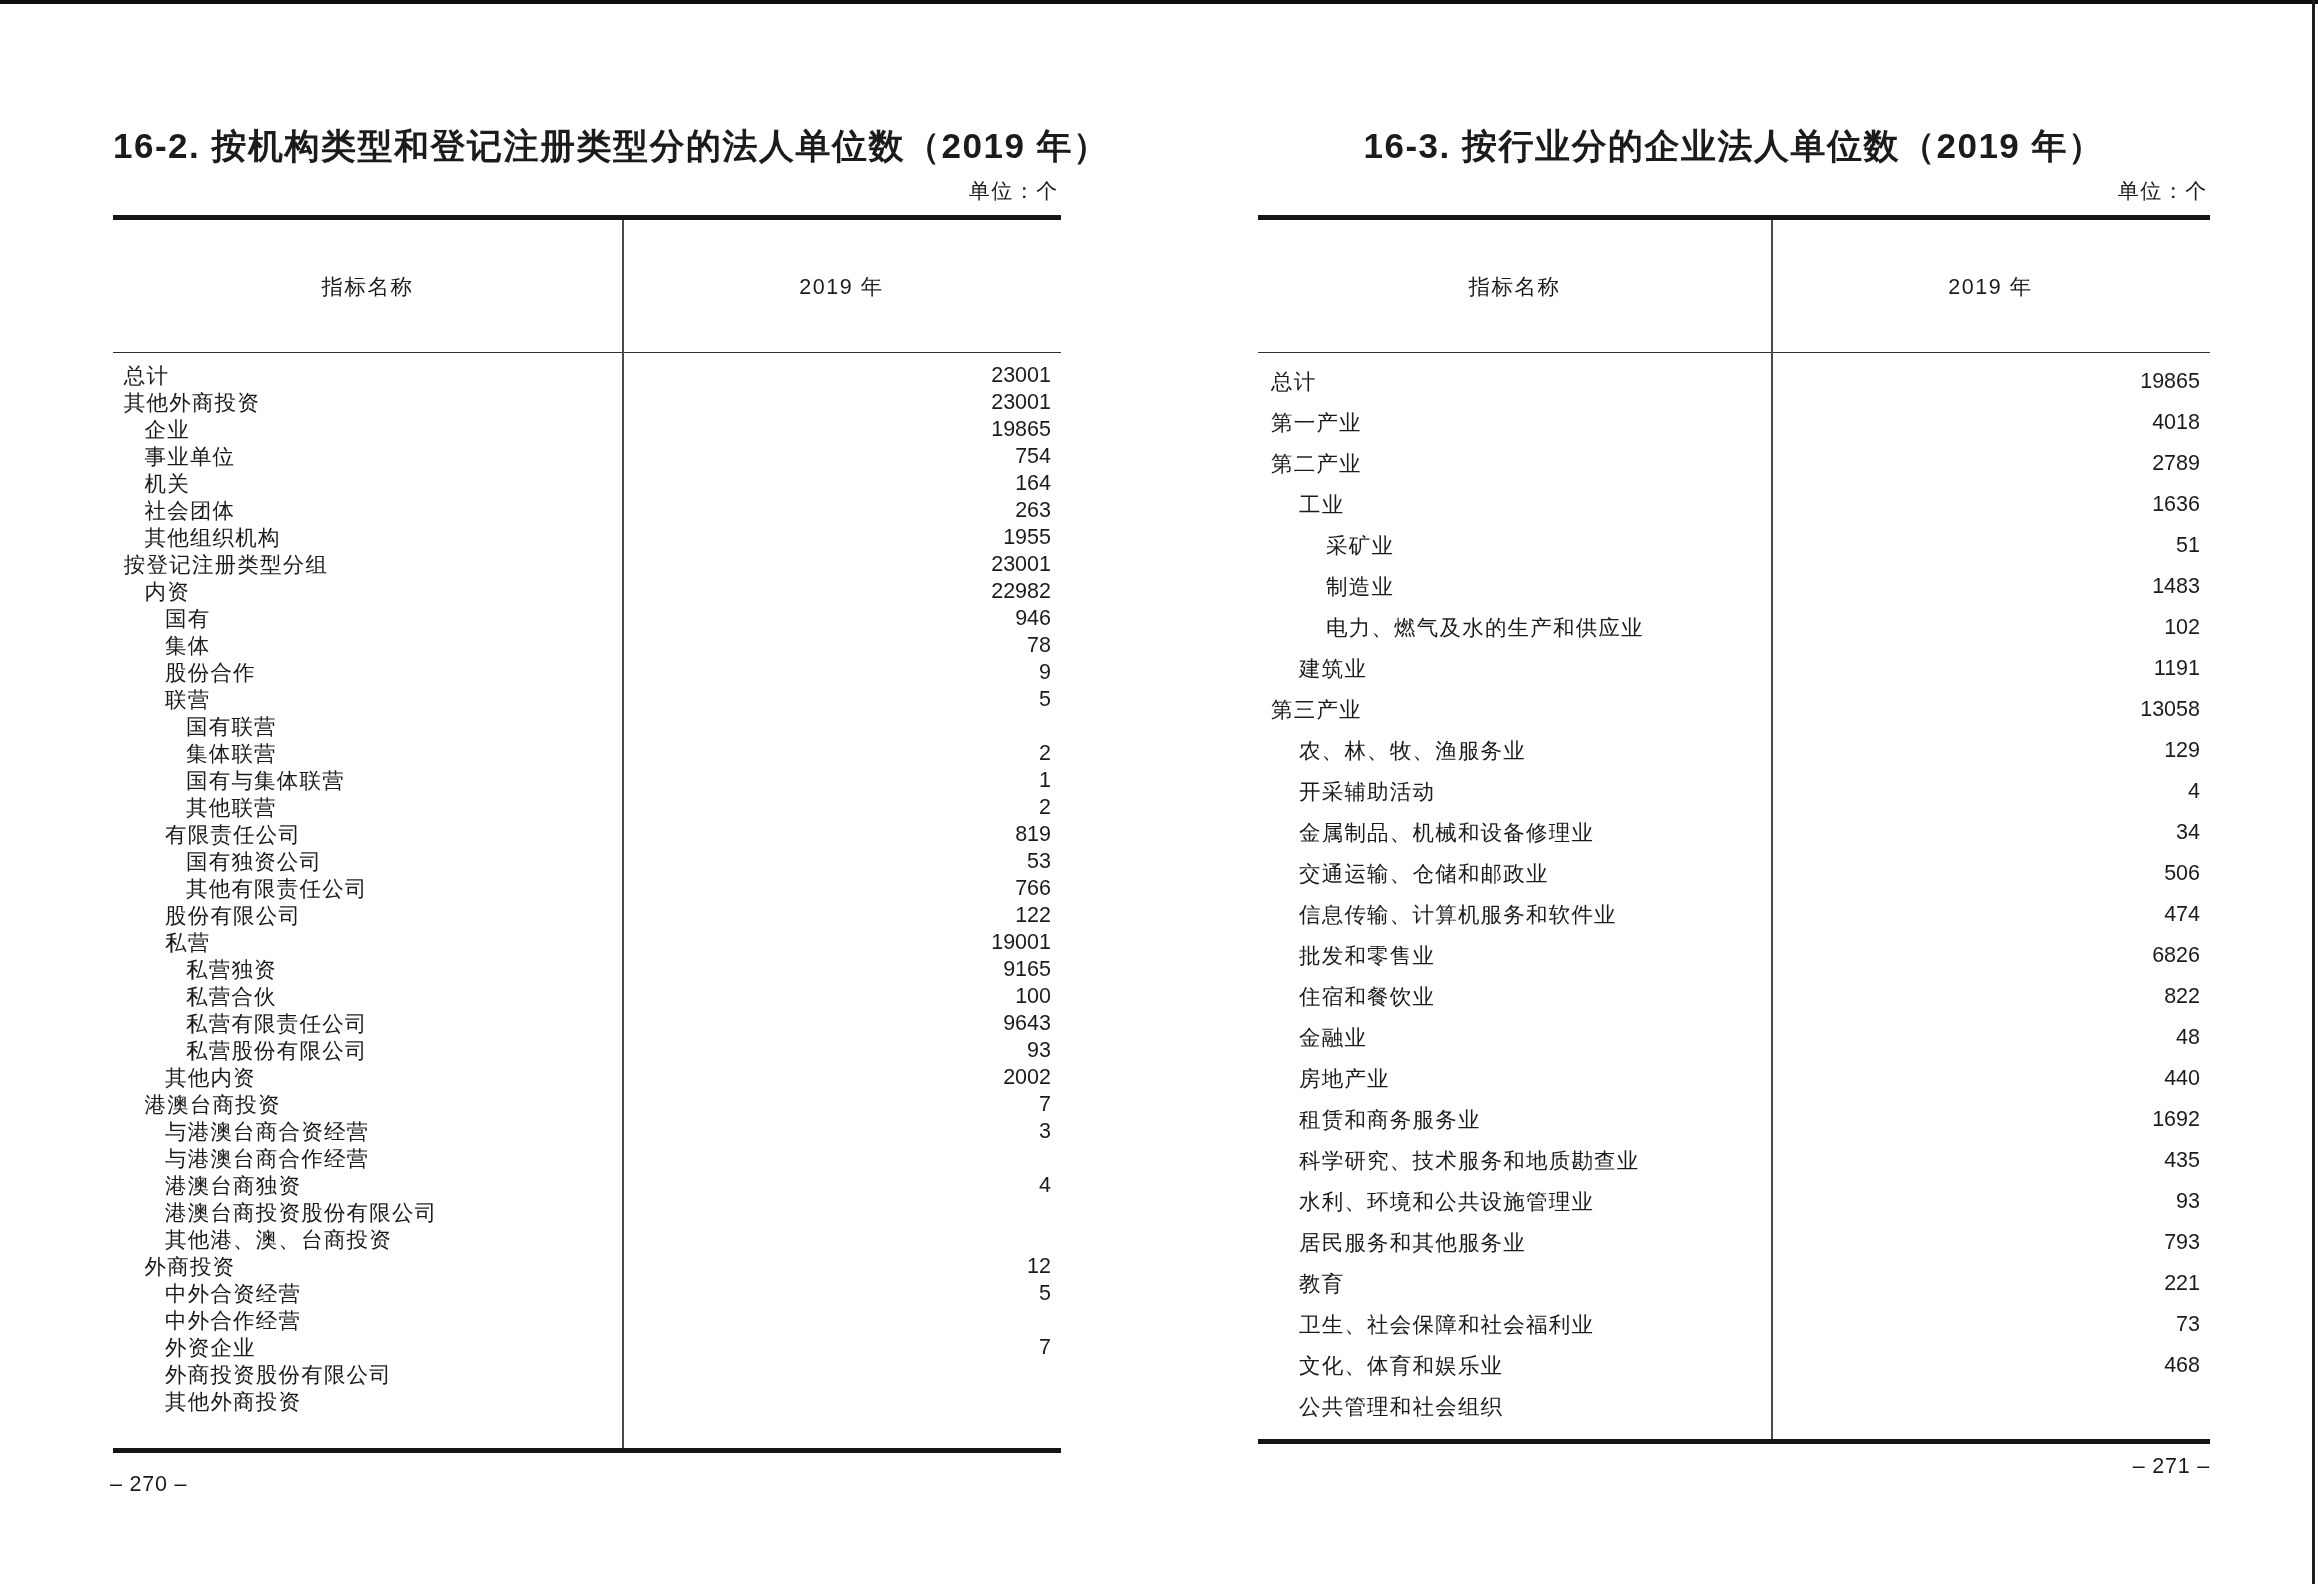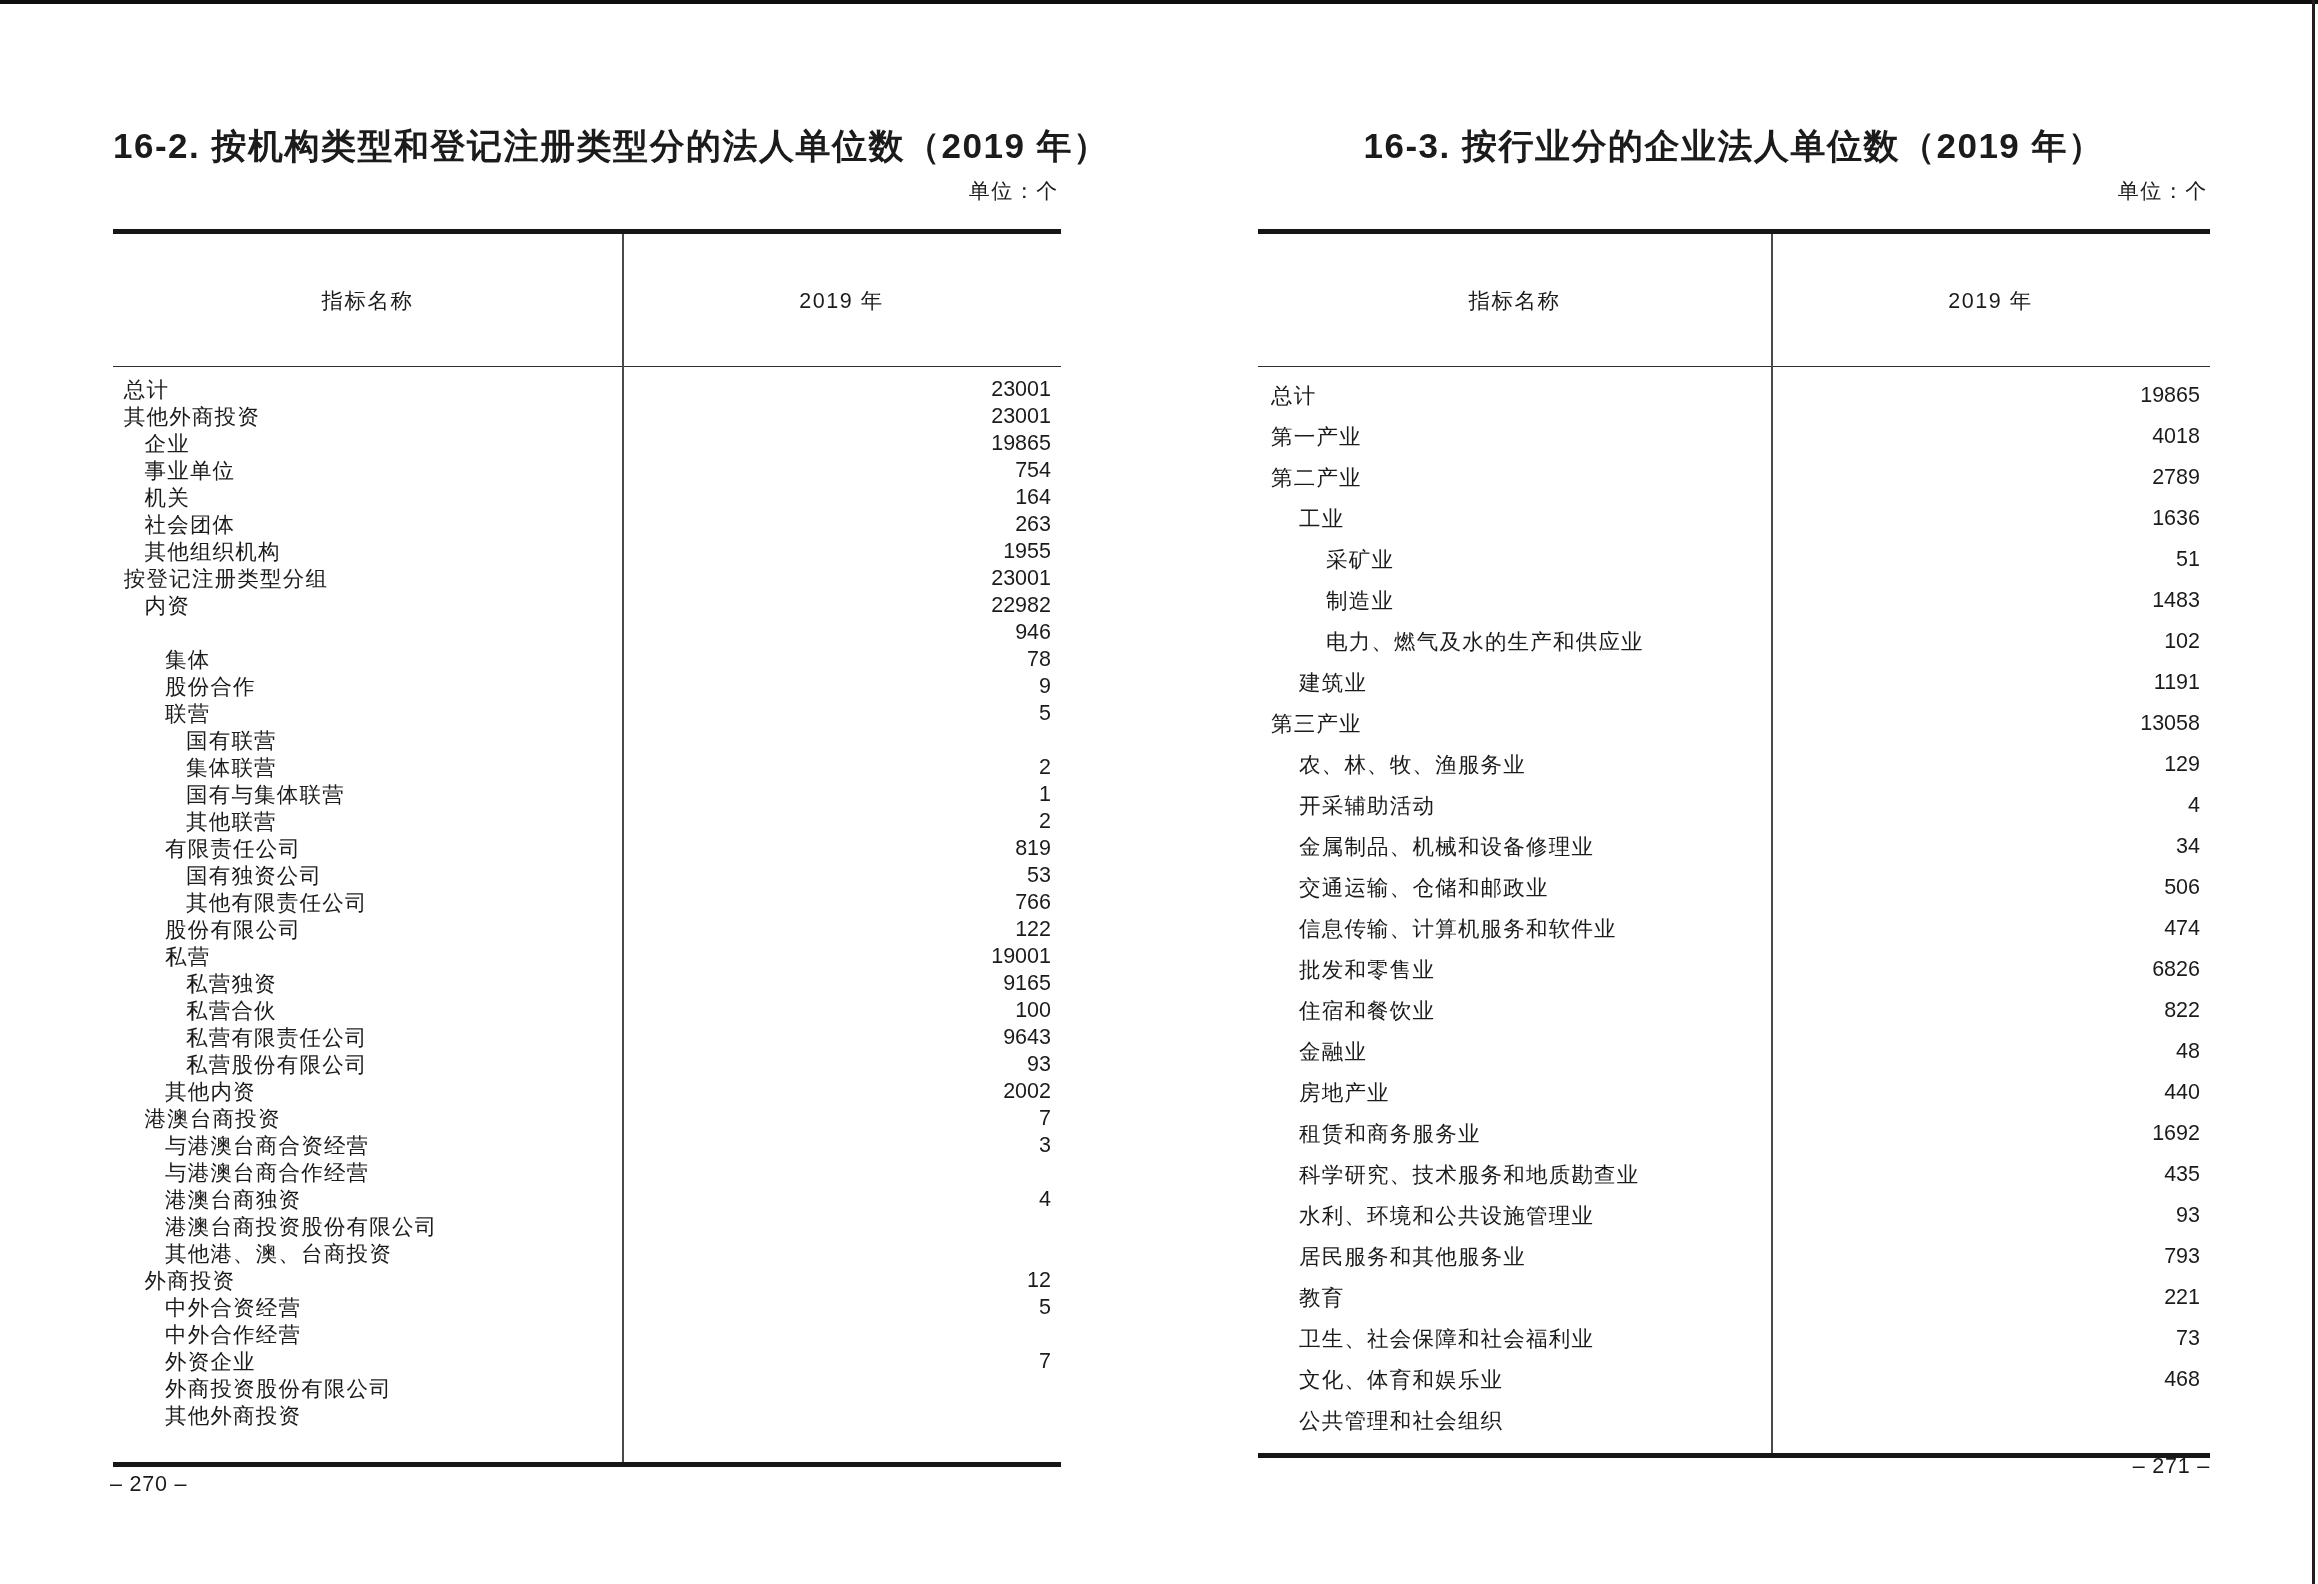--- a/index.html
+++ b/index.html
@@ -26,21 +26,21 @@
     text-align:center;
     font-size:35px; font-weight:700; letter-spacing:1.5px;
     white-space:nowrap;
   }
   .unit {
     position:absolute; top:177px; right:2.3px;
     font-size:21px; letter-spacing:1.5px;
   }
 
   .tbl {
-    position:absolute; top:229px; left:0; right:0;
+    position:absolute; top:215px; left:0; right:0;
     border-top:5.4px solid #161616;
     border-bottom:5.4px solid #161616;
   }
   .vline {
     position:absolute; top:0; bottom:0; left:var(--c1w);
     width:1.5px; background:#4a4a4a;
   }
   .thead {
     display:flex; height:132px; align-items:center;
     border-bottom:1.5px solid #2e2e2e;
@@ -121,20 +121,21 @@
           </div>
           <div class="trow">
             <div class="c1" style="padding-left: 10.8px;">按登记注册类型分组</div>
             <div class="c2">23001</div>
           </div>
           <div class="trow">
             <div class="c1" style="padding-left: 31.5px;">内资</div>
             <div class="c2">22982</div>
           </div>
           <div class="trow">
+            <div class="c1" style="padding-left: 52px;">国有</div>
             <div class="c2">946</div>
           </div>
           <div class="trow">
             <div class="c1" style="padding-left: 52px;">集体</div>
             <div class="c2">78</div>
           </div>
           <div class="trow">
             <div class="c1" style="padding-left: 52px;">股份合作</div>
             <div class="c2">9</div>
           </div>

